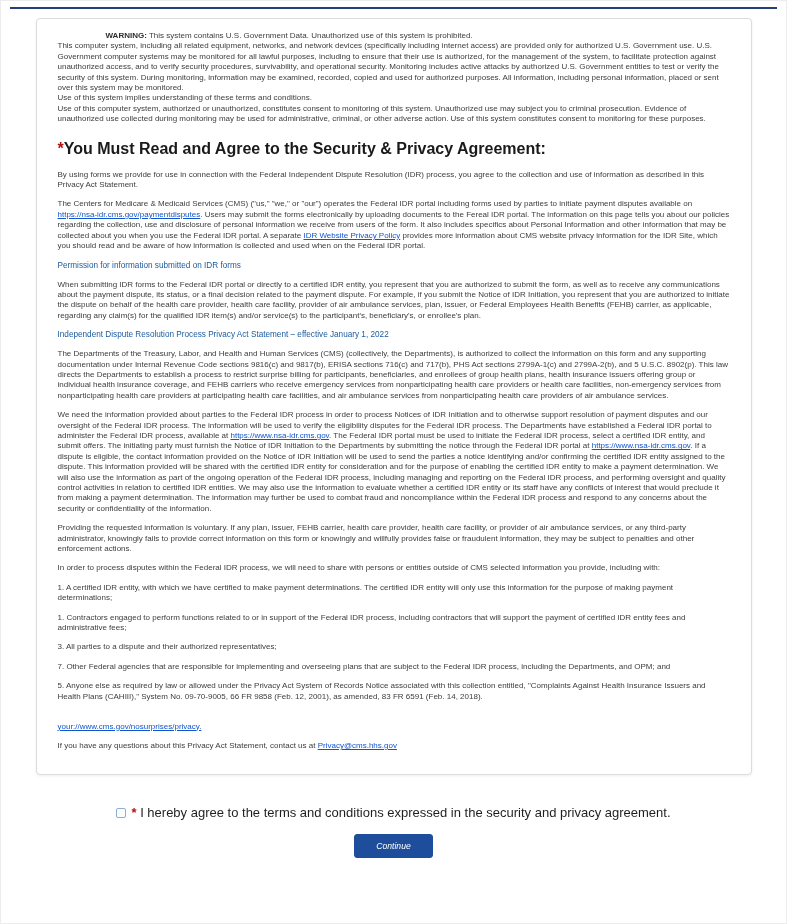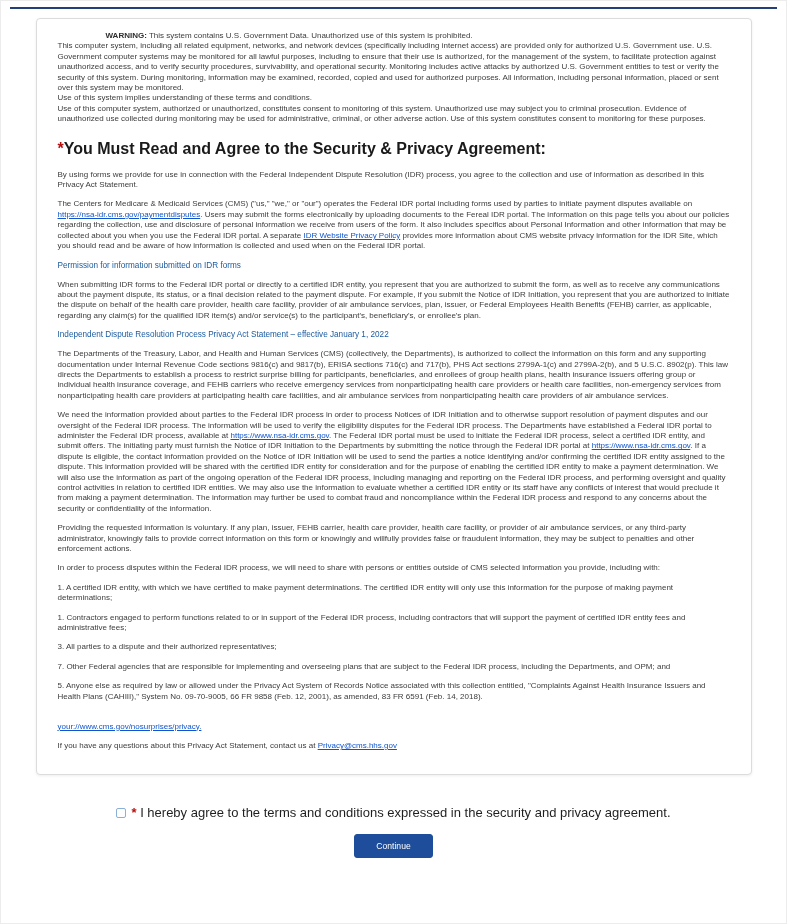--- a/index.html
+++ b/index.html
@@ -81,20 +81,21 @@
     display:block;
     margin:14px auto 0 auto;
     background:var(--accent,#1e4e9b);
     border:1px solid var(--accent,#1e4e9b);
     color:#ffffff;
     border-radius:3px;
     font-family:inherit;
     font-size:8.6px;
     padding:6px 21px;
     cursor:pointer;
+    font-style:italic;
   }
   .seg{color:inherit;}
 </style>
 </head>
 <body>
 
 <div class="page">
 
   <div class="top-rule"></div>
 

